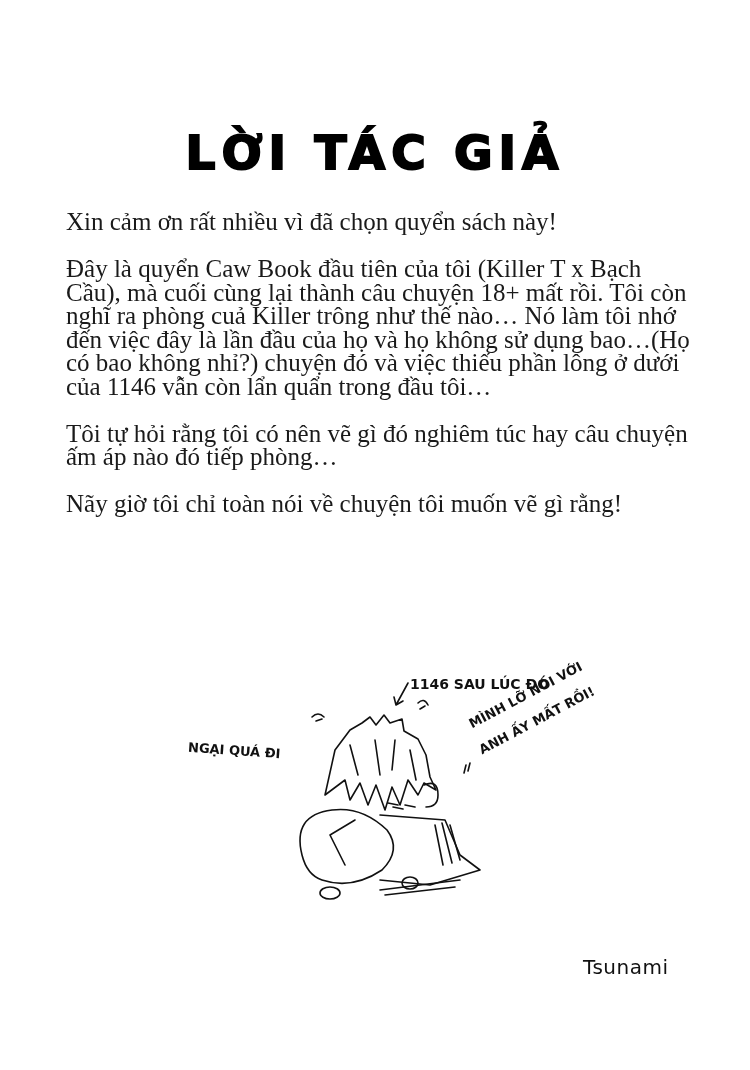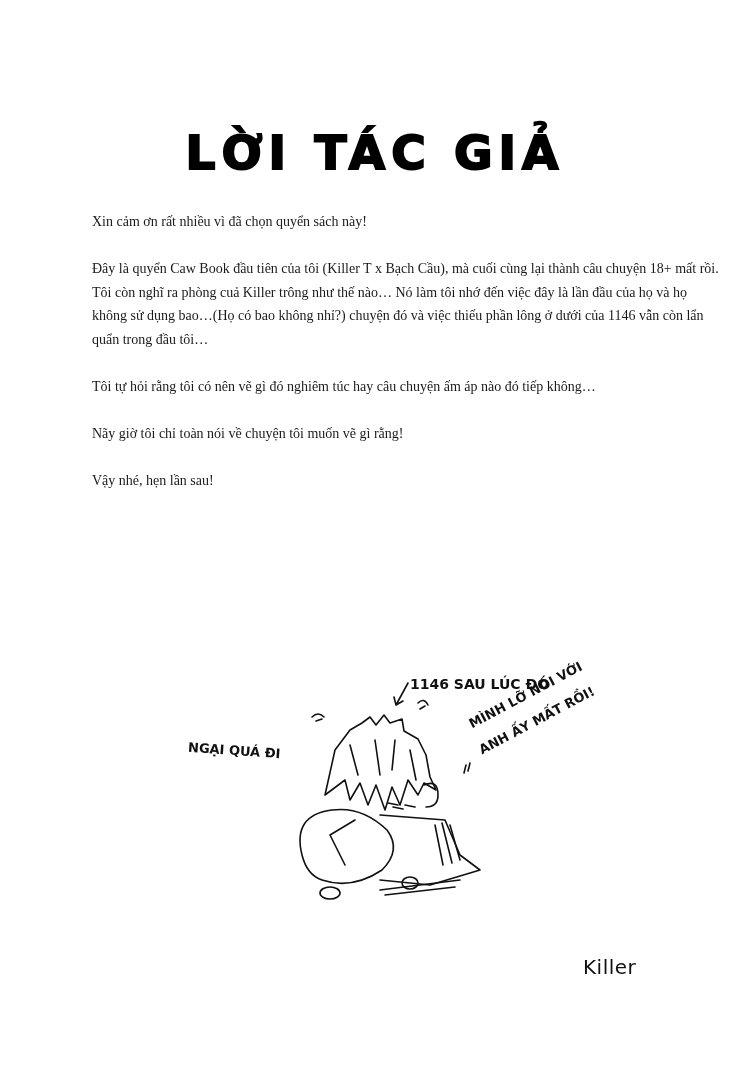--- a/index.html
+++ b/index.html
@@ -7,22 +7,22 @@
       width: 750px; height: 1070px; background: #ffffff; position: relative; overflow: hidden;
       font-family: "Liberation Serif", "DejaVu Serif", serif; color: #1a1a1a;
     }
     .title {
       position: absolute; left: 180px; top: 118px; width: 390px; text-align: center;
       font-family: "DejaVu Sans", sans-serif; font-weight: 900; font-size: 47px;
       letter-spacing: 6px; color: #000; line-height: 70px;
       -webkit-text-stroke: 2px #000;
     }
     .body-text {
-      position: absolute; left: 92px; top: 210px; width: 630px;
-      font-size: 14px; line-height: 23.5px;
+      position: absolute; left: 66px; top: 210px; width: 630px;
+      font-size: 25px; line-height: 23.5px;
     }
     .body-text p { margin: 0 0 23.5px 0; }
     .illus {
       position: absolute; left: 180px; top: 655px; width: 440px; height: 250px;
     }
     .sfx {
       position: absolute; font-family: "DejaVu Sans", sans-serif; font-weight: bold;
       font-size: 13px; color: #111; white-space: nowrap;
     }
     .sfx-top { left: 230px; top: 21px; font-size: 14px; }
@@ -35,23 +35,22 @@
     }
   </style>
 </head>
 <body>
 
 <div class="title">LỜI TÁC GIẢ</div>
 
 <div class="body-text">
   <p>Xin cảm ơn rất nhiều vì đã chọn quyển sách này!</p>
   <p>Đây là quyển Caw Book đầu tiên của tôi (Killer T x Bạch Cầu), mà cuối cùng lại thành câu chuyện 18+ mất rồi. Tôi còn nghĩ ra phòng cuả Killer trông như thế nào… Nó làm tôi nhớ đến việc đây là lần đầu của họ và họ không sử dụng bao…(Họ có bao không nhỉ?) chuyện đó và việc thiếu phần lông ở dưới của 1146 vẫn còn lẩn quẩn trong đầu tôi…</p>
-  <p>Tôi tự hỏi rằng tôi có nên vẽ gì đó nghiêm túc hay câu chuyện ấm áp nào đó tiếp không…</p>
+  <p>Tôi tự hỏi rằng tôi có nên vẽ gì đó nghiêm túc hay câu chuyện ấm áp nào đó tiếp phòng…</p>
   <p>Nãy giờ tôi chỉ toàn nói về chuyện tôi muốn vẽ gì rằng!</p>
-  <p>Vậy nhé, hẹn lần sau!</p>
 </div>
 
 <div class="illus">
   <span class="sfx sfx-top">1146 SAU LÚC ĐÓ</span>
   <span class="sfx sfx-left">NGẠI QUÁ ĐI</span>
   <span class="sfx sfx-right1">MÌNH LỠ NÓI VỚI</span>
   <span class="sfx sfx-right2">ANH ẤY MẤT RỒI!</span>
   <svg width="440" height="250" viewBox="0 0 440 250" style="position:absolute;left:0;top:0;" fill="none" stroke="#111" stroke-width="1.6" stroke-linecap="round" stroke-linejoin="round">
 
     <path d="M228 28 L216 50 M216 50 L214 42 M216 50 L223 46"></path>
@@ -72,13 +71,13 @@
     <path d="M255 170 l8 40 M262 168 l10 40 M270 170 l10 35"></path>
     <path d="M200 235 l80 -10 M205 240 l70 -8"></path>
 
     <ellipse cx="150" cy="238" rx="10" ry="6"></ellipse>
     <ellipse cx="230" cy="228" rx="8" ry="6"></ellipse>
 
     <path d="M286 110 l-2 8 M290 108 l-2 8"></path>
   </svg>
 </div>
 
-<div class="signature">Killer</div>
+<div class="signature">Tsunami</div>
 
 </body></html>

